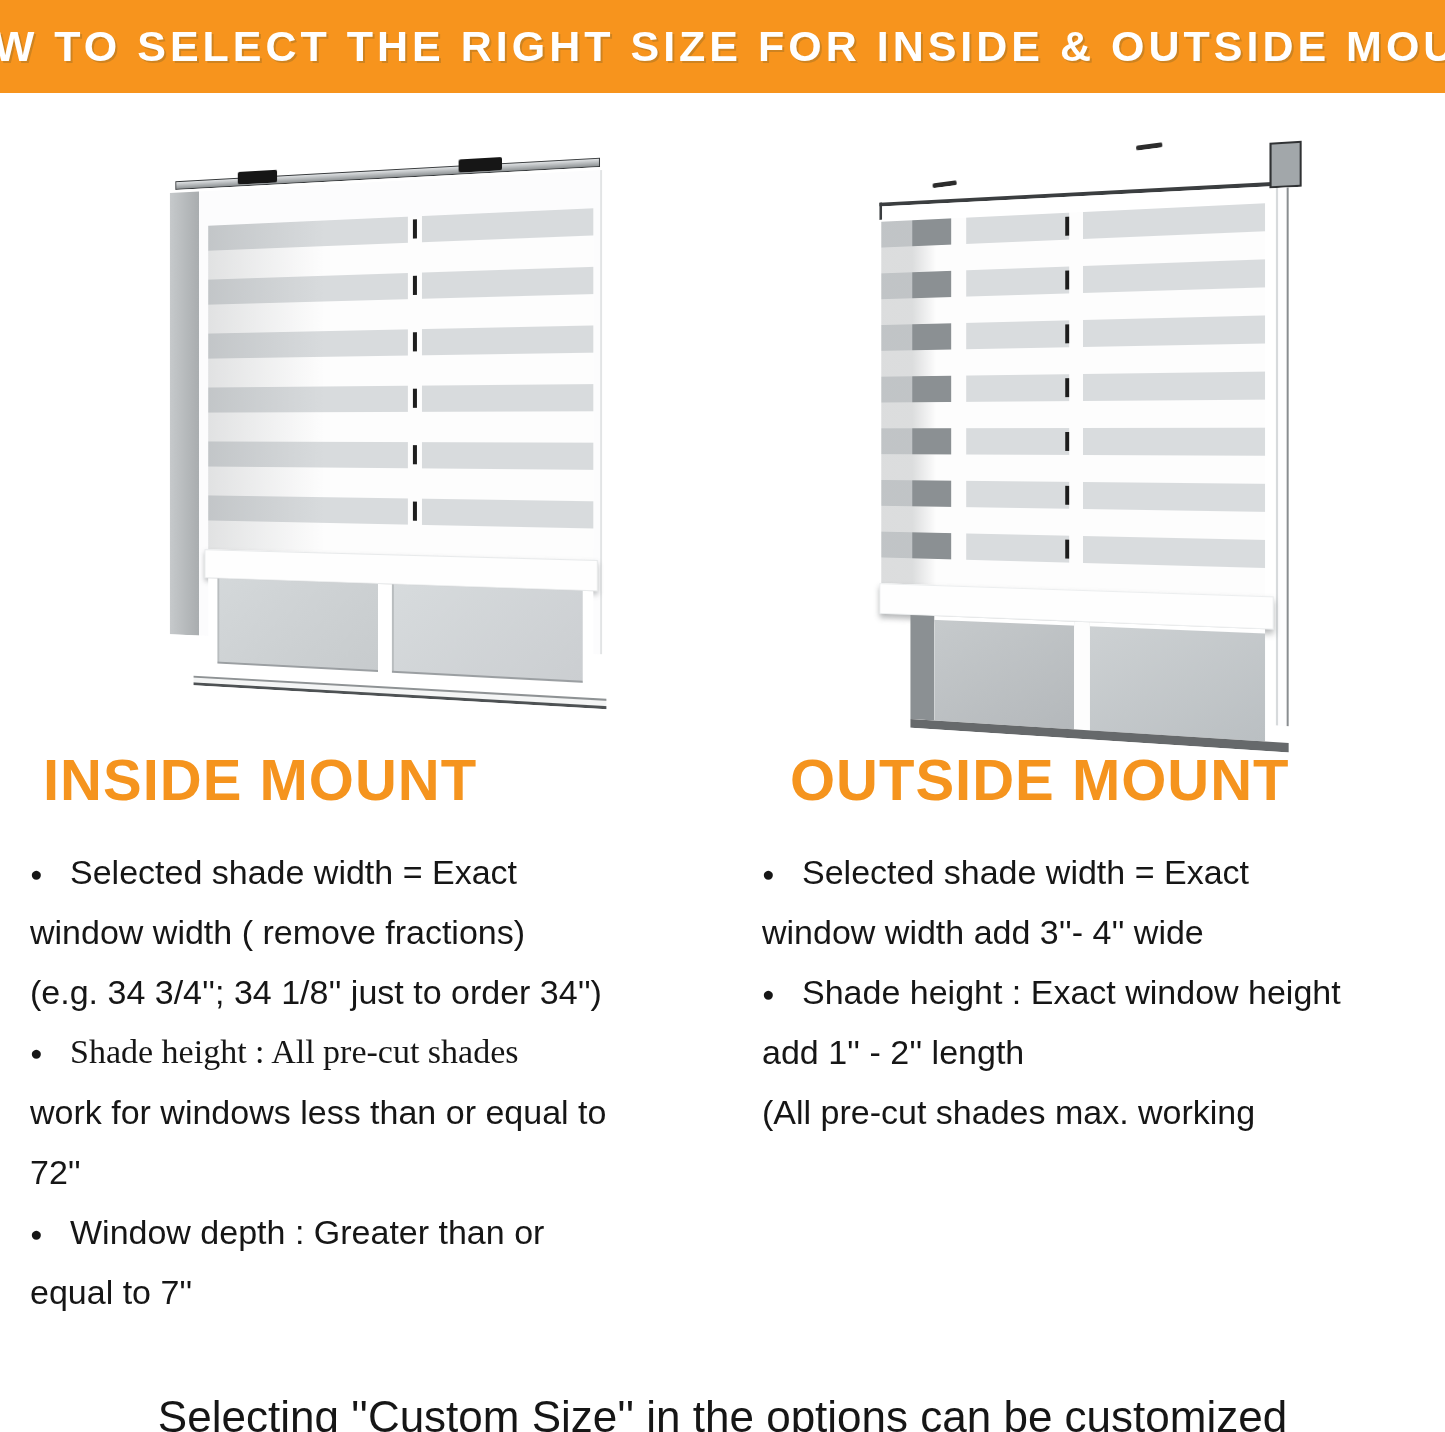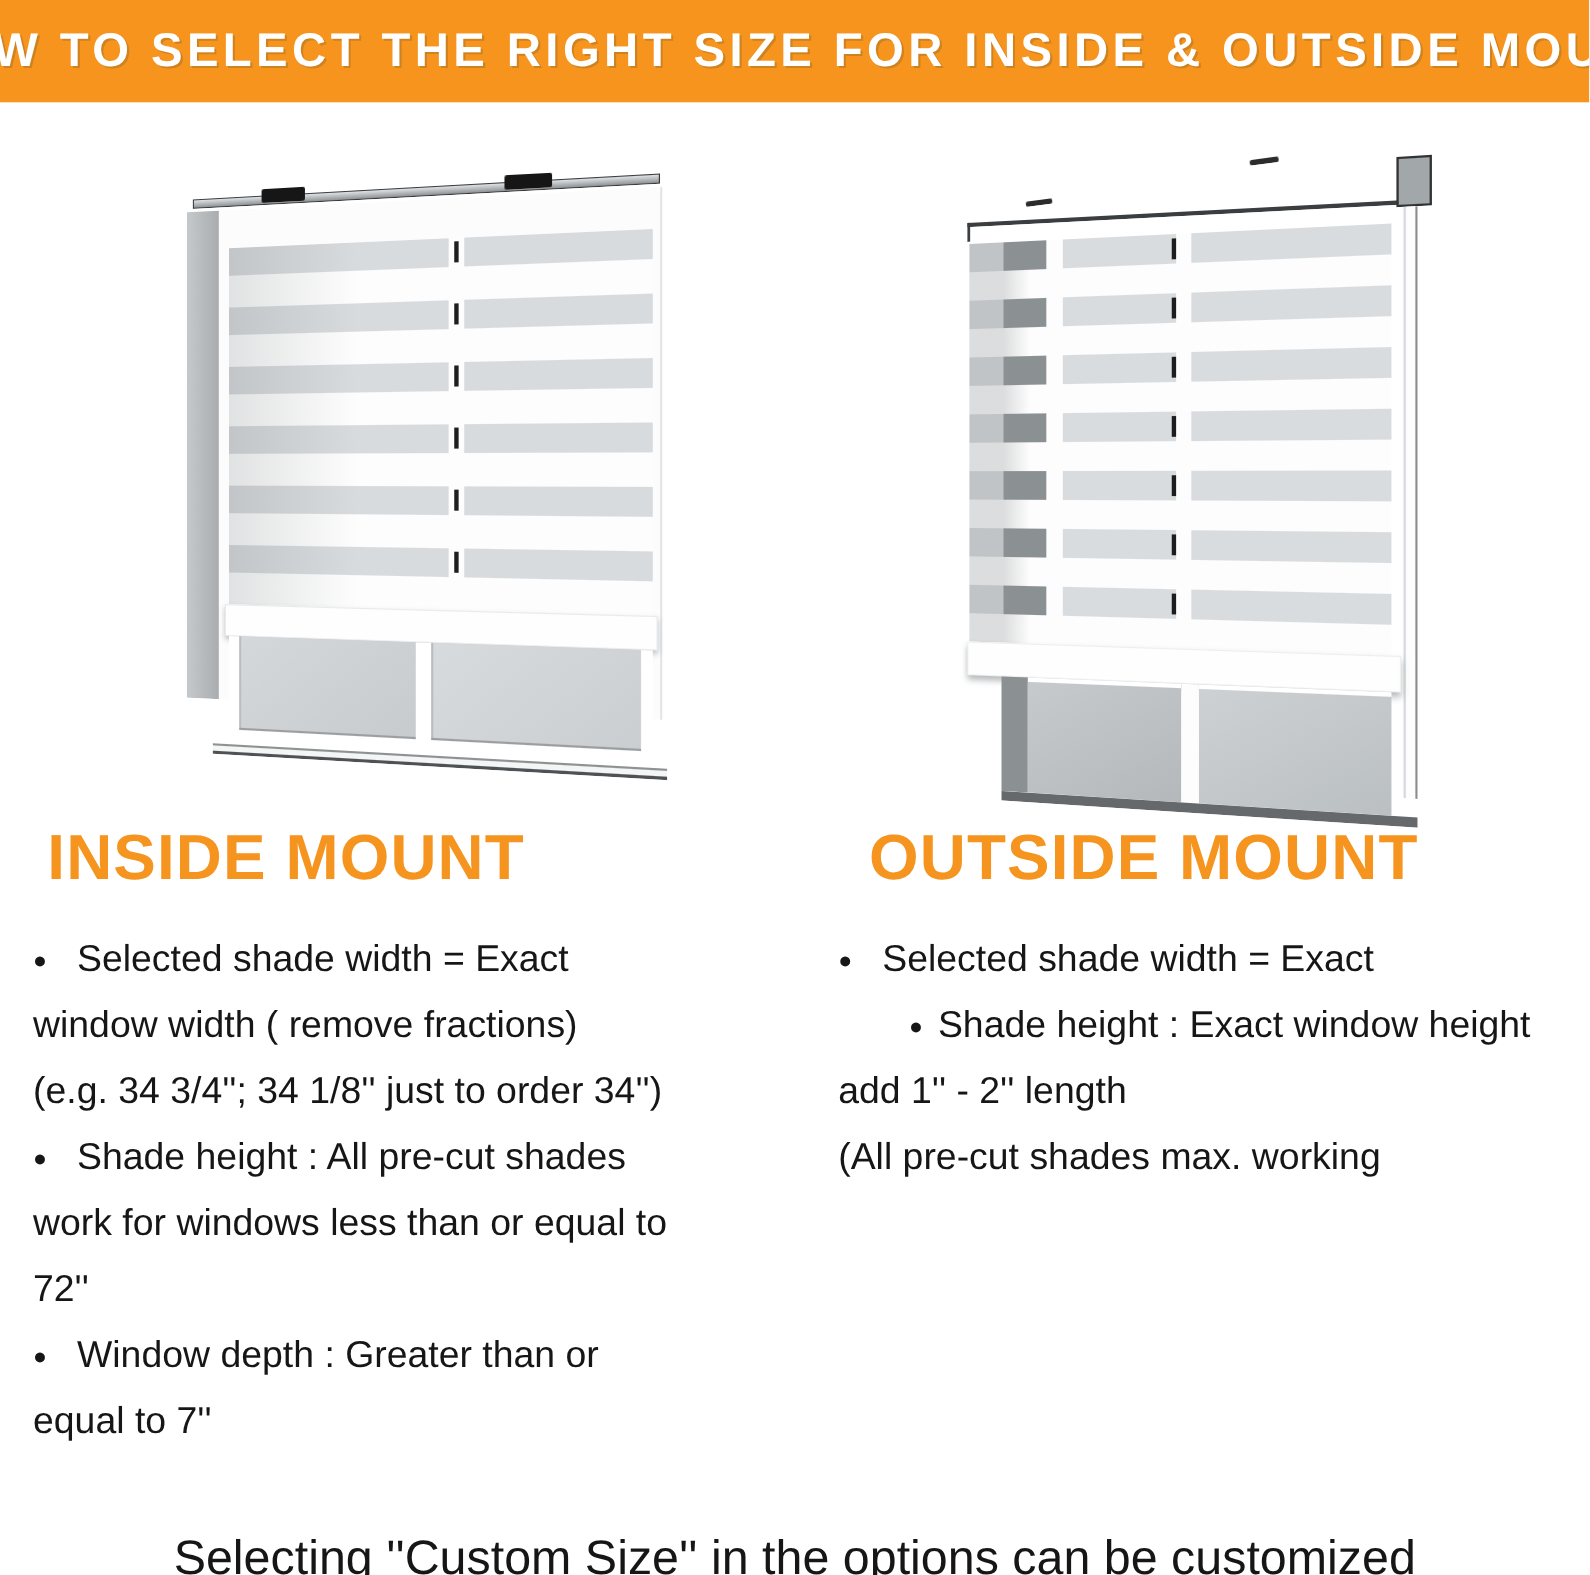--- a/index.html
+++ b/index.html
@@ -153,33 +153,34 @@
       <div class="r-bottomframe"></div>
     </div>
   </div>
 
   <section class="col col-left">
     <h2 style="color: rgb(245, 148, 30);">INSIDE MOUNT</h2>
     <div class="lines">
       <div class="line" style="color: rgb(22, 22, 22);"><span class="dot">●</span><span class="txt">Selected shade width = Exact</span></div>
       <div class="line" style="color: rgb(22, 22, 22);"><span class="dot"></span><span class="txt">window width ( remove fractions)</span></div>
       <div class="line" style="color: rgb(22, 22, 22);"><span class="dot"></span><span class="txt">(e.g. 34 3/4''; 34 1/8'' just to order 34'')</span></div>
-      <div class="line" style="color: rgb(22, 22, 22);"><span class="dot">●</span><span class="txt">Shade height : All pre-cut shades</span></div>
+      <div class="line" style="color: rgb(22, 22, 22); font-family: Liberation Serif, serif;"><span class="dot">●</span><span class="txt">Shade height : All pre-cut shades</span></div>
       <div class="line" style="color: rgb(22, 22, 22);"><span class="dot"></span><span class="txt">work for windows less than or equal to</span></div>
       <div class="line" style="color: rgb(22, 22, 22);"><span class="dot"></span><span class="txt">72''</span></div>
       <div class="line" style="color: rgb(22, 22, 22);"><span class="dot">●</span><span class="txt">Window depth : Greater than or</span></div>
       <div class="line" style="color: rgb(22, 22, 22);"><span class="dot"></span><span class="txt">equal to 7''</span></div>
     </div>
   </section>
 
   <section class="col col-right">
     <h2 style="color: rgb(245, 148, 30);">OUTSIDE MOUNT</h2>
     <div class="lines">
       <div class="line" style="color: rgb(22, 22, 22);"><span class="dot">●</span><span class="txt">Selected shade width = Exact</span></div>
-      <div class="line" style="color: rgb(22, 22, 22); text-align: center;"><span class="dot">●</span><span class="txt">Shade height : Exact window height</span></div>
+      <div class="line" style="color: rgb(22, 22, 22);"><span class="dot"></span><span class="txt">window width add 3''- 4'' wide</span></div>
+      <div class="line" style="color: rgb(22, 22, 22);"><span class="dot">●</span><span class="txt">Shade height : Exact window height</span></div>
       <div class="line" style="color: rgb(22, 22, 22);"><span class="dot"></span><span class="txt">add 1'' - 2'' length</span></div>
       <div class="line" style="color: rgb(22, 22, 22);"><span class="dot"></span><span class="txt">(All pre-cut shades max. working</span></div>
     </div>
   </section>
 
   <footer class="note">
     <span style="color: rgb(22, 22, 22);">Selecting ''Custom Size'' in the options can be customized</span>
   </footer>
 
 </div>

